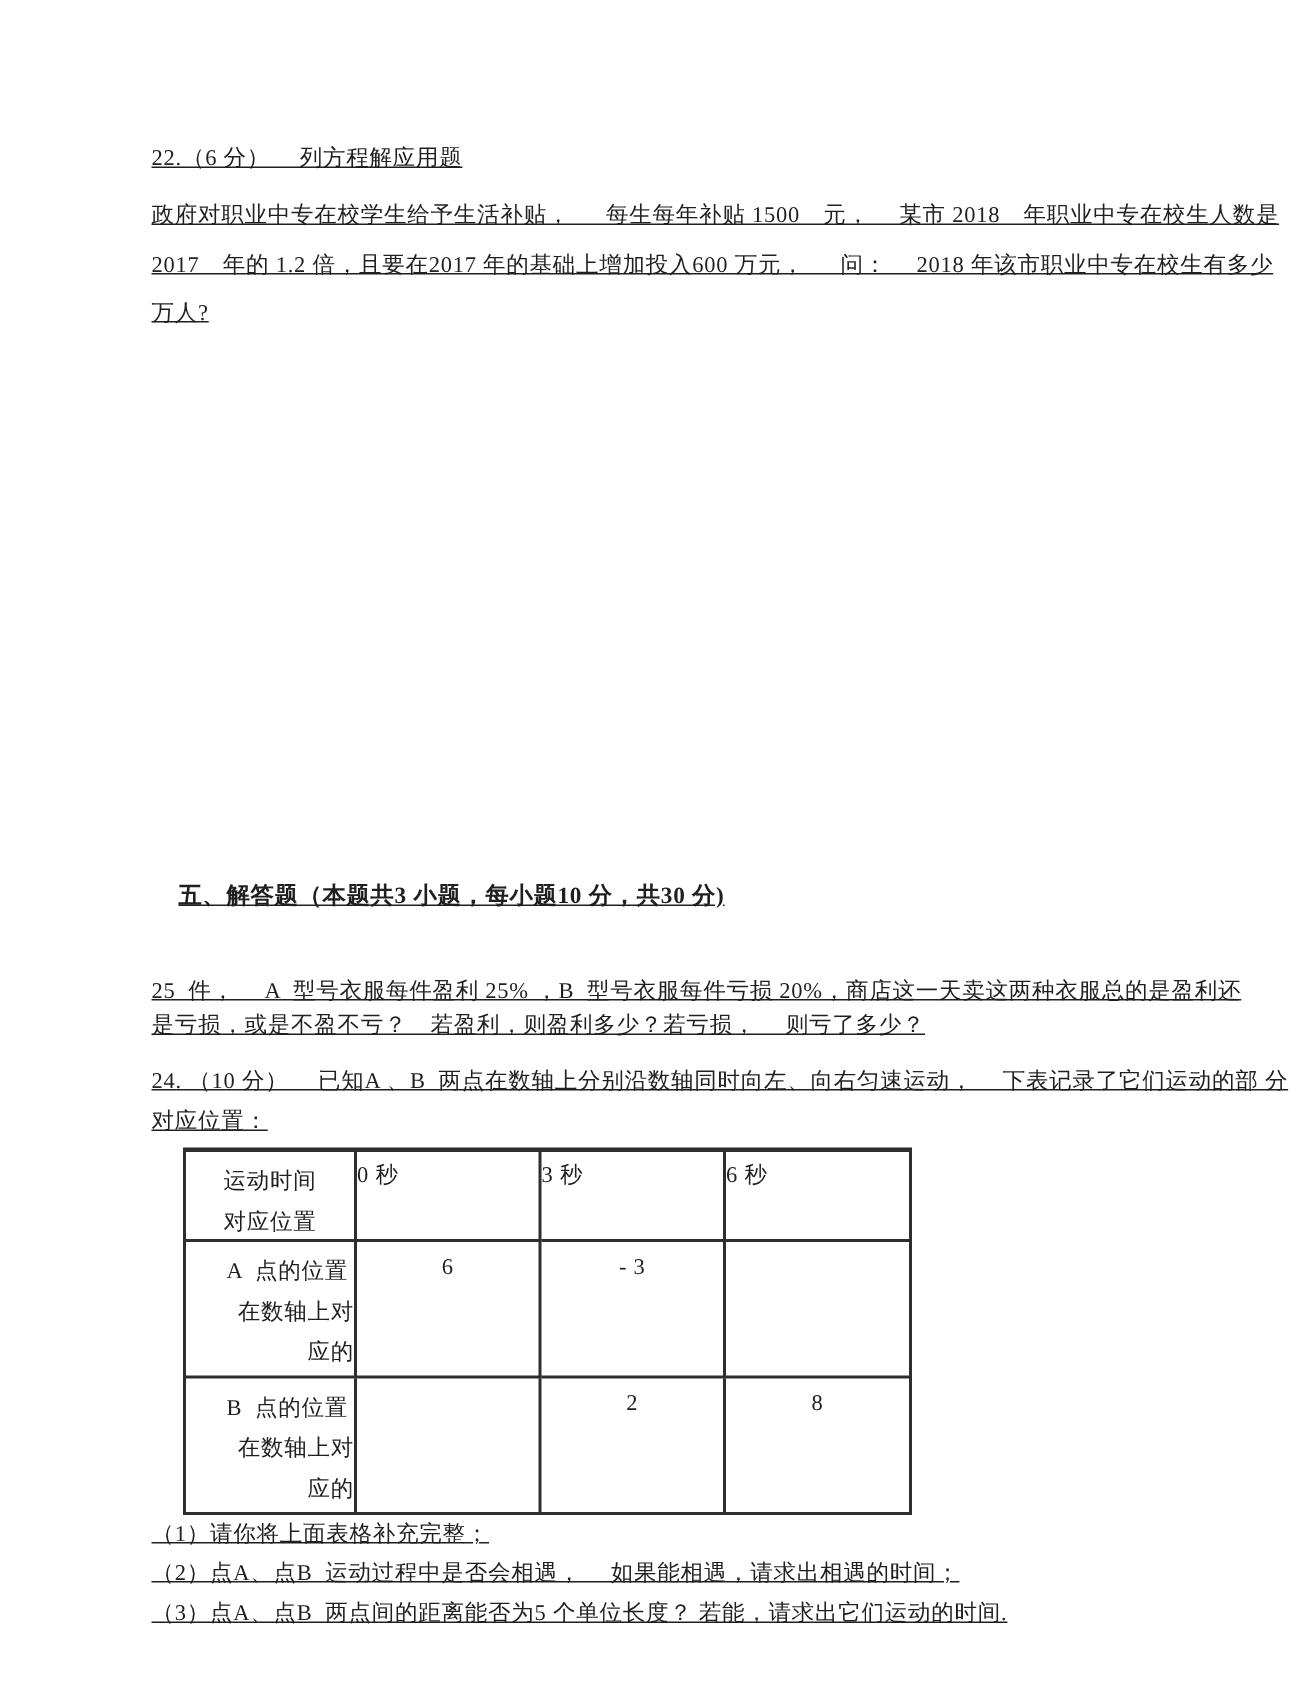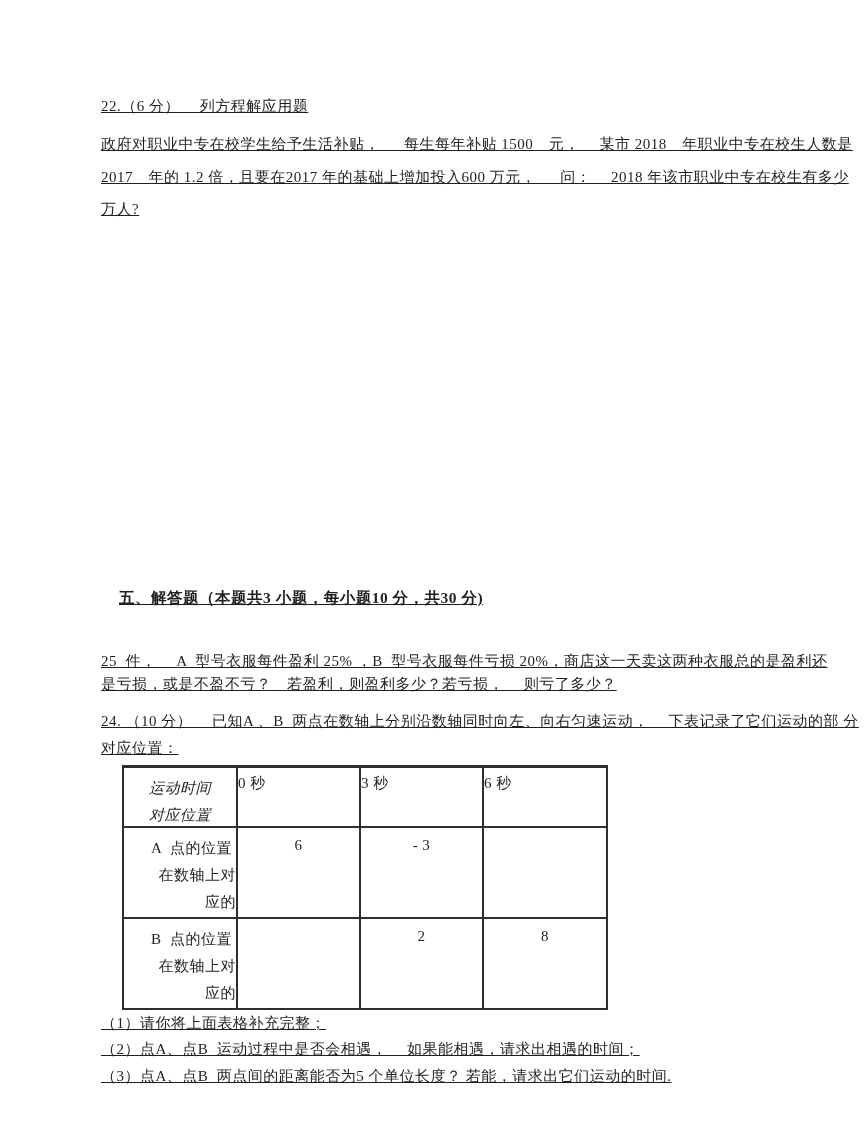--- a/index.html
+++ b/index.html
@@ -36,21 +36,21 @@
     display:grid;
     grid-template-columns:114px 123px 123px 1fr;
     grid-template-rows:60px 91px 1fr;
     box-sizing:content-box;
     font-size:15px;
     letter-spacing:0.5px;
   }
   .cell{box-sizing:border-box;overflow:hidden;}
   .br{border-right:2px solid var(--border);}
   .bb{border-bottom:2px solid var(--border);}
-  .corner{padding-top:7px;text-align:center;font-style:italic;}
+  .corner{padding-top:7px;text-align:center;}
   .corner div{line-height:27px;}
   .colhead{padding-top:6px;text-align:left;}
   .labelcell{padding-top:7px;padding-left:20px;}
   .labelcell .l1{line-height:27px;text-align:left;padding-left:7px;white-space:pre;}
   .labelcell .l2{line-height:27px;text-align:right;padding-left:4px;}
   .labelcell .l3{line-height:27px;text-align:center;}
   .valcell{padding-top:9px;text-align:center;white-space:pre;}
 </style>
 </head>
 <body>

